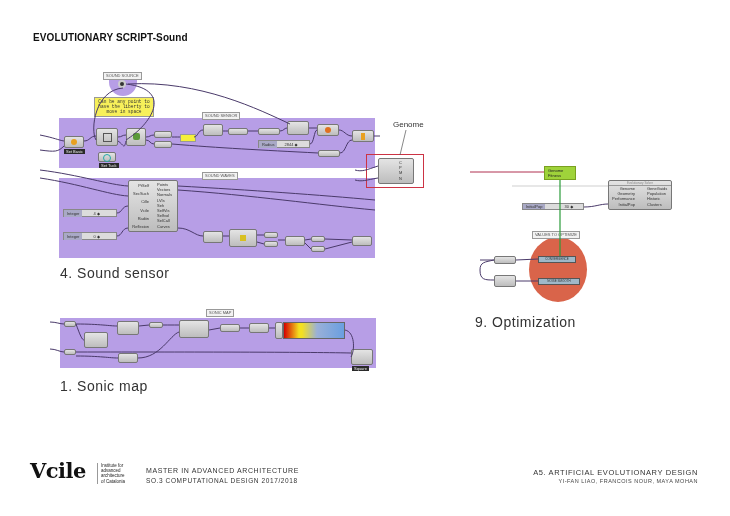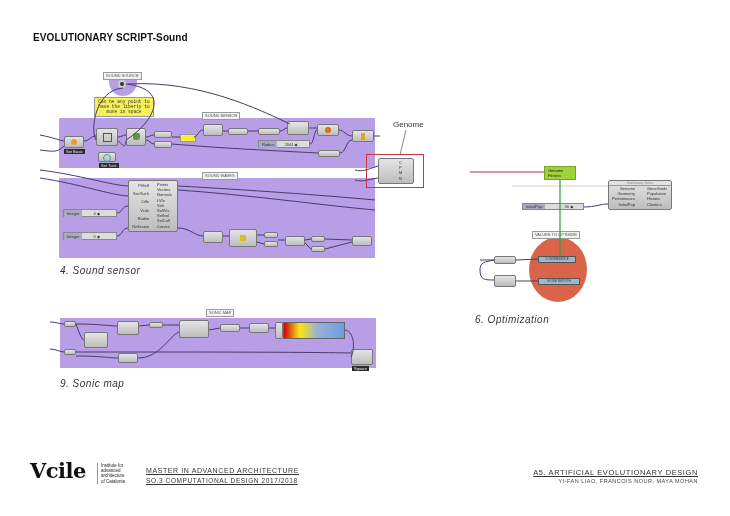--- a/index.html
+++ b/index.html
@@ -1,29 +1,29 @@
 <!DOCTYPE html>
 <html><head>
 <meta charset="utf-8">
 <style>
   html, body { margin:0; padding:0; background:#ffffff; }
   body { width:730px; height:516px; position:relative; overflow:hidden; font-family:"Liberation Sans", sans-serif; color:#222; }
   .abs { position:absolute; }
   .title { left:33px; top:32px; font-size:10px; font-weight:bold; letter-spacing:0.1px; color:#111; }
-  .caption { font-size:10px; color:#333; letter-spacing:0.5px;font-style:italic; }
+  .caption { font-size:14px; color:#333; letter-spacing:0.5px; }
   .group { background:#b79ee6; }
   .group-label { font-size:4px; background:#f2f2f2; border:1px solid #999; color:#555; padding:0 2px; line-height:6px; white-space:nowrap; }
   .node { background:linear-gradient(#e4e4e4,#bdbdbd); border:1px solid #777; border-radius:2px; box-sizing:border-box; font-size:4px; color:#333; }
   .node-dark { background:#2a2a2a; color:#eee; font-size:4px; padding:0 2px; line-height:5px; }
   .slider { background:#dcdcdc; border:1px solid #888; font-size:4px; line-height:7px; color:#333; box-sizing:border-box; }
   .slider .lbl { background:#a9a9c6; padding:0 3px; display:inline-block; }
   .param-list { font-size:4px; line-height:5.2px; color:#333; }
   .circle-icon { border-radius:50%; background:#333; border:2px solid #ccc; box-sizing:border-box; }
   .yellow-note { background:#f7f05a; border:1px solid #999; font-family:"Liberation Mono", monospace; font-size:4.5px; line-height:5px; text-align:center; color:#333; }
-  .footer-main { font-size:7px; letter-spacing:0.6px; color:#333; line-height:10px;text-decoration:underline; }
+  .footer-main { font-size:7px; letter-spacing:0.6px; color:#333; line-height:10px; }
   .footer-sub { font-size:5.5px; letter-spacing:0.5px; color:#444; }
   svg.wires { position:absolute; left:0; top:0; pointer-events:none; }
 </style>
 </head>
 <body>
 
 <div class="abs title">EVOLUTIONARY SCRIPT-Sound</div>
 
 <div class="abs group" style="left:59px; top:118px; width:316px; height:50px;"></div>
 <div class="abs group" style="left:59px; top:178px; width:316px; height:80px;"></div>
@@ -123,21 +123,21 @@
 <div class="abs node" style="left:149px; top:322px; width:14px; height:6px;"></div>
 <div class="abs node" style="left:179px; top:320px; width:30px; height:18px;"></div>
 <div class="abs node" style="left:220px; top:324px; width:20px; height:8px;"></div>
 <div class="abs node" style="left:249px; top:323px; width:20px; height:10px;"></div>
 <div class="abs node" style="left:275px; top:322px; width:8px; height:17px;"></div>
 <div class="abs" style="left:283px; top:322px; width:62px; height:17px; border:1px solid #666; box-sizing:border-box; background:linear-gradient(90deg,#d40000 0%,#f4e020 25%,#f4e020 30%,#9ab0d8 55%,#6a9fe0 100%);"></div>
 <div class="abs node" style="left:64px; top:349px; width:12px; height:6px;"></div>
 <div class="abs node" style="left:118px; top:353px; width:20px; height:10px;"></div>
 <div class="abs node" style="left:351px; top:349px; width:22px; height:16px;"></div>
 <div class="abs node-dark" style="left:352px; top:366px;">Square</div>
-<div class="abs caption" style="left:60px; top:378px;">9.  Sonic  map</div>
+<div class="abs caption" style="left:60px; top:378px;">1.  Sonic  map</div>
 
 <div class="abs" style="left:544px; top:166px; width:32px; height:14px; background:#9fd33a; border:1px solid #7aa020; font-size:4px; line-height:5px; padding:1px 3px; box-sizing:border-box;">
   <div>Genome</div>
   <div>Fitness</div>
 </div>
 <div class="abs node" style="left:608px; top:180px; width:64px; height:30px;">
   <div style="font-size:3px; text-align:center; color:#888; border-bottom:1px solid #999; height:4px; overflow:hidden;">Evolutionary Solver</div>
   <div class="param-list" style="position:absolute; left:2px; top:5px; text-align:right; width:24px;">
     <div>Genome</div>
     <div>Geometry</div>
@@ -153,21 +153,21 @@
 </div>
 <div class="abs slider" style="left:522px; top:203px; width:62px; height:7px; line-height:5px;"><span class="lbl">InitialPop</span> <span style="margin-left:18px;">30 ◆</span></div>
 
 <div class="abs" style="left:529px; top:237px; width:58px; height:65px; border-radius:50%; background:#d9644a;"></div>
 <div class="abs group-label" style="left:532px; top:231px;">VALUES TO OPTIMIZE</div>
 <div class="abs" style="left:538px; top:256px; width:36px; height:5px; background:#9fb8c8; border:1px solid #555; font-size:3px; line-height:5px; text-align:center; color:#333;">CONVERGENCE</div>
 <div class="abs" style="left:538px; top:278px; width:40px; height:5px; background:#9fb8c8; border:1px solid #555; font-size:3px; line-height:5px; text-align:center; color:#333;">NOISE SMOOTH</div>
 <div class="abs node" style="left:494px; top:256px; width:22px; height:8px;"></div>
 <div class="abs node" style="left:494px; top:275px; width:22px; height:12px;"></div>
 
-<div class="abs caption" style="left:475px; top:314px;">6.  Optimization</div>
+<div class="abs caption" style="left:475px; top:314px;">9.  Optimization</div>
 
 <svg class="wires" width="730" height="516">
   <g fill="none" stroke="#4a3a6a" stroke-width="1">
     <path d="M40,135 C55,138 58,140 64,141"></path>
     <path d="M40,150 C55,152 58,152 64,146"></path>
     <path d="M84,141 C90,141 90,136 96,136"></path>
     <path d="M118,137 C122,137 122,135 126,135"></path>
     <path d="M118,141 C124,145 124,150 126,141"></path>
     <path d="M146,137 C150,137 150,135 154,135"></path>
     <path d="M146,140 C150,140 150,144 154,144"></path>

